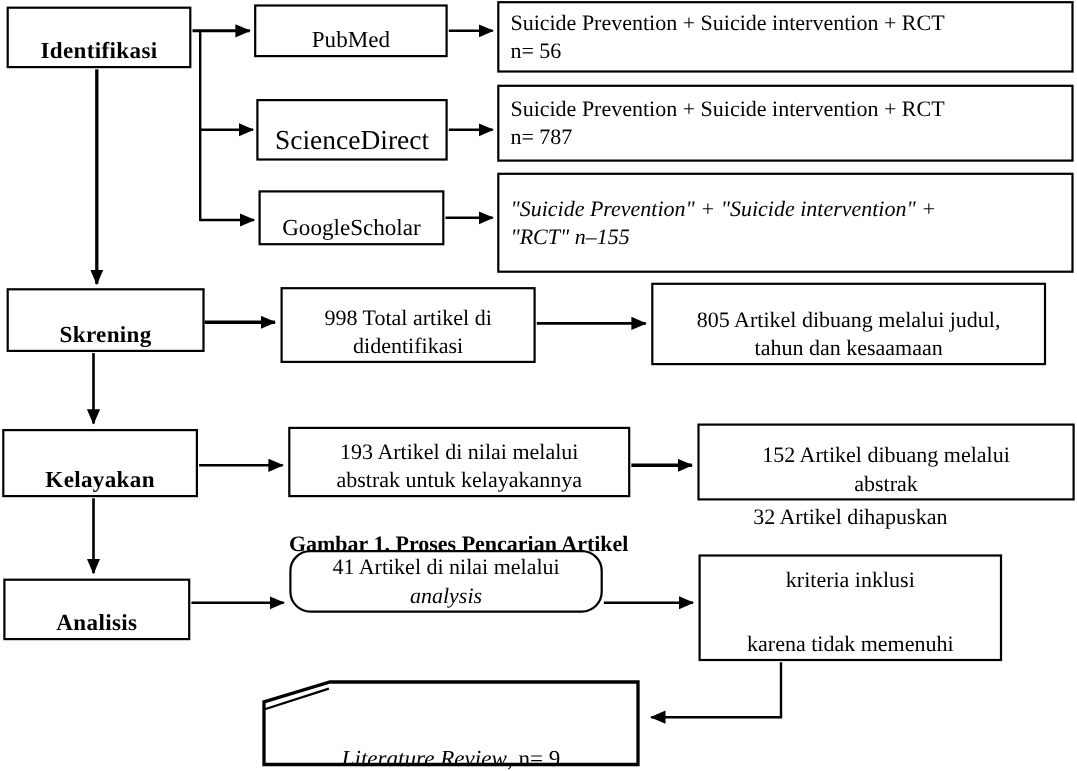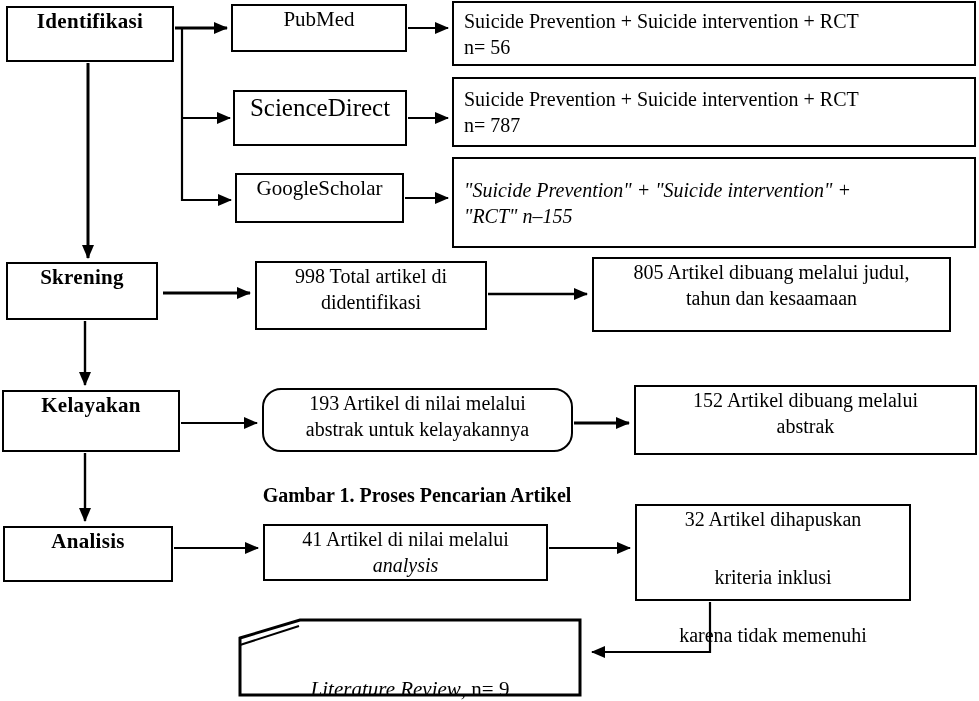--- a/index.html
+++ b/index.html
@@ -4,21 +4,21 @@
 <style>
   html,body { margin:0; padding:0; background:#fff; }
   #canvas {
     position:relative; width:979px; height:701px; background:#ffffff;
     font-family:"Liberation Serif", "DejaVu Serif", serif; color:#000;
     overflow:hidden;
   }
   .box {
     position:absolute; border:2px solid #000; background:#fff;
     box-sizing:border-box; display:flex; flex-direction:column;
-    align-items:center; justify-content:flex-start; text-align:center;
+    align-items:center; justify-content:flex-end; text-align:center;
     font-size:20px; line-height:1.3;
   }
   .stage { font-weight:bold; font-size:21px; letter-spacing:0.3px; }
   .qbox {
     align-items:flex-start; justify-content:center; text-align:left;
     padding:4px 10px;
   }
   .italic { font-style:italic; }
   .caption {
     position:absolute; font-weight:bold; font-size:20px; text-align:center;
@@ -63,21 +63,21 @@
 
     <polyline points="710,602 710,652 592,652" fill="none" stroke="#000" stroke-width="2.2" marker-end="url(#ah)"></polyline>
 
     <polygon points="240,638 300,620 580,620 580,695 240,695" fill="#fff" stroke="#000" stroke-width="3"></polygon>
     <line x1="240" y1="645" x2="299" y2="626" stroke="#000" stroke-width="2"></line>
   </svg>
 
   <div class="box stage" style="left:6px; top:6px; width:168px; height:56px;">
     <span>Identifikasi</span>
   </div>
-  <div class="box stage" style="left:6px; top:262px; width:152px; height:58px;">
+  <div class="box stage" style="left:6px; top:262px; width:180px; height:58px;">
     <span>Skrening</span>
   </div>
   <div class="box stage" style="left:2px; top:390px; width:178px; height:62px;">
     <span>Kelayakan</span>
   </div>
   <div class="box stage" style="left:3px; top:526px; width:170px; height:56px;">
     <span>Analisis</span>
   </div>
 
   <div class="box" style="left:231px; top:4px; width:176px; height:48px; font-size:21px;">
@@ -105,32 +105,32 @@
 
   <div class="box" style="left:255px; top:261px; width:232px; height:69px;">
     <div>998 Total artikel di</div>
     <div>didentifikasi</div>
   </div>
   <div class="box" style="left:592px; top:257px; width:359px; height:75px;">
     <div>805 Artikel dibuang melalui judul,</div>
     <div>tahun dan kesaamaan</div>
   </div>
 
-  <div class="box" style="left:262px; top:388px; width:311px; height:64px;border-radius:19px;">
+  <div class="box" style="left:262px; top:388px; width:311px; height:64px;">
     <div>193 Artikel di nilai melalui</div>
     <div>abstrak untuk kelayakannya</div>
   </div>
   <div class="box" style="left:634px; top:385px; width:343px; height:70px;">
     <div>152 Artikel dibuang melalui</div>
     <div>abstrak</div>
   </div>
 
   <div class="caption" style="left:237px; top:484px; width:360px;">Gambar 1.  Proses Pencarian Artikel</div>
 
-  <div class="box" style="left:263px; top:524px; width:285px; height:57px;">
+  <div class="box" style="left:263px; top:500px; width:285px; height:57px;border-radius:19px;">
     <div>41 Artikel di nilai melalui</div>
     <div class="italic">analysis</div>
   </div>
   <div class="box" style="left:635px; top:504px; width:276px; height:97px;gap:32px;">
     <div>32 Artikel dihapuskan</div>
     <div>kriteria inklusi</div>
     <div>karena tidak memenuhi</div>
   </div>
 
   <div class="cardtext" style="left:240px; top:620px; width:340px; height:75px;margin-top:32px;">

